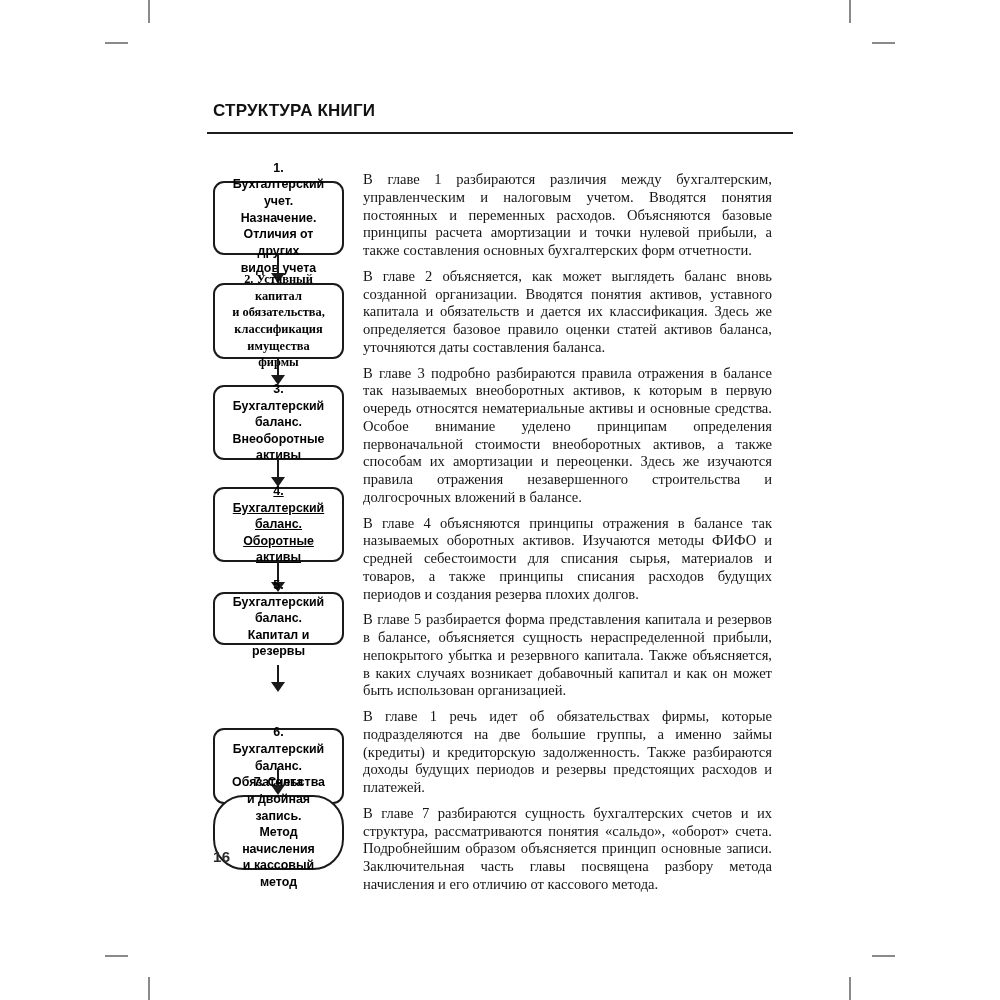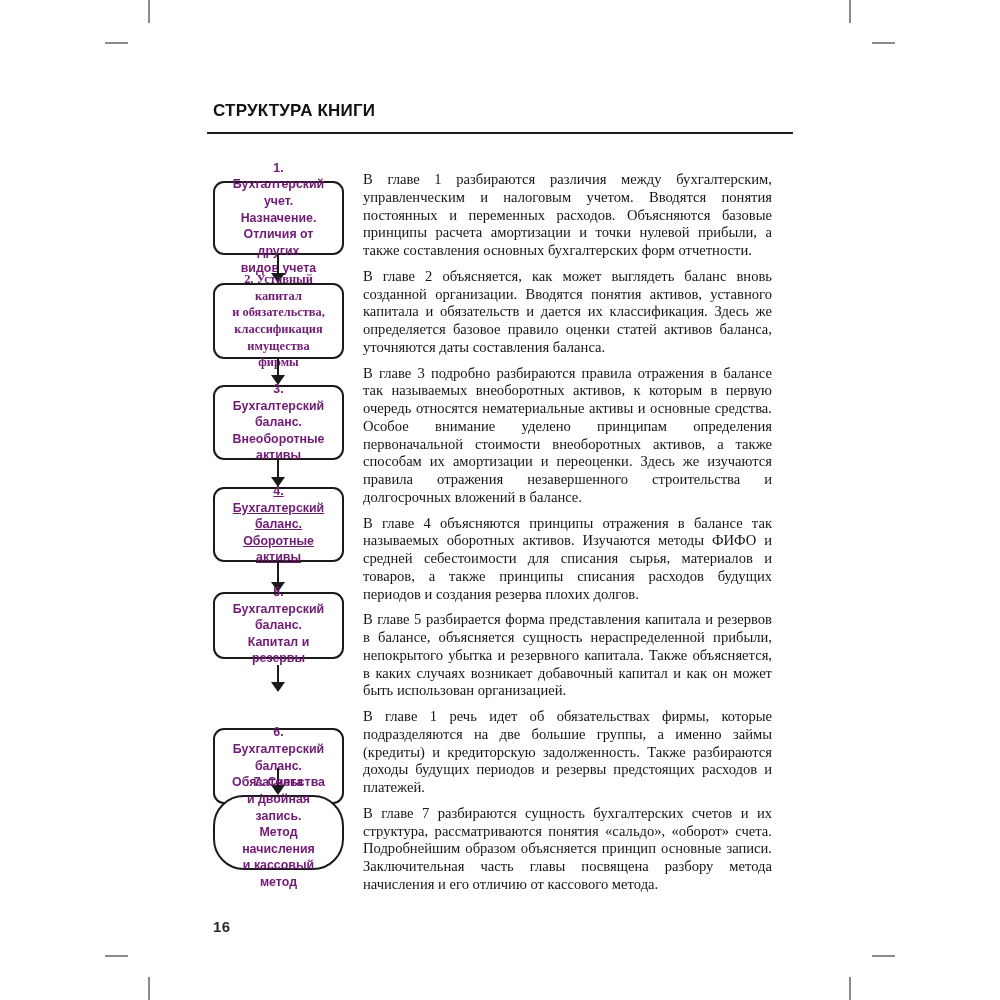--- a/index.html
+++ b/index.html
@@ -31,28 +31,28 @@
   
   .flow-box {
     position: absolute; left: 213px; width: 131px;
     box-sizing: border-box;
     border: 2px solid #1a1a1a; border-radius: 11px;
     background: #ffffff;
     display: flex; align-items: center; justify-content: center;
     text-align: center;
     font-weight: bold; font-size: 12.4px; line-height: 1.34;
     white-space: pre-line;
-    color: #701a75;
+    color: #000000;
     padding: 2px 12px;
   }
   .b1 { top: 181px; height: 74px; }
   .b2 { top: 283px; height: 76px; font-family: Liberation Serif, serif; }
   .b3 { top: 385px; height: 75px; }
   .b4 { top: 487px; height: 75px; text-decoration: underline; }
-  .b5 { top: 592px; height: 67px; }
+  .b5 { top: 592px; height: 53px; }
   .b6 { top: 692px; height: 76px; margin-top: 36px; }
   .b7 { top: 795px; height: 75px; border-radius: 31px; }
 
   .arrow-line { position: absolute; left: 277px; width: 2px; background: #1a1a1a; }
   .arrow-head {
     position: absolute; left: 271px; width: 0; height: 0;
     border-left: 7px solid transparent; border-right: 7px solid transparent;
     border-top: 10px solid #1a1a1a;
   }
   .a1l { top: 255px; height: 19px; } .a1h { top: 273px; }
@@ -68,21 +68,21 @@
     font-family: "Liberation Serif", serif;
     font-size: 14.6px; line-height: 17.75px;
     text-align: justify;
     color: #151515;
   }
   .text-col p { margin: 0 0 8px 0; }
   .text-col b { font-weight: normal; }
 
   
   .page-number {
-    position: absolute; left: 213px; top: 918px;
+    position: absolute; left: 213px; top: 848px;
     font-size: 15px; font-weight: bold; color: #2b2b2b;
     letter-spacing: 0.3px;
   }
 </style>
 </head>
 <body>
 
 <div class="crop v" style="left:148px; top:0;"></div>
 <div class="crop h" style="left:105px; top:42px;"></div>
 <div class="crop v" style="left:849px; top:0;"></div>

